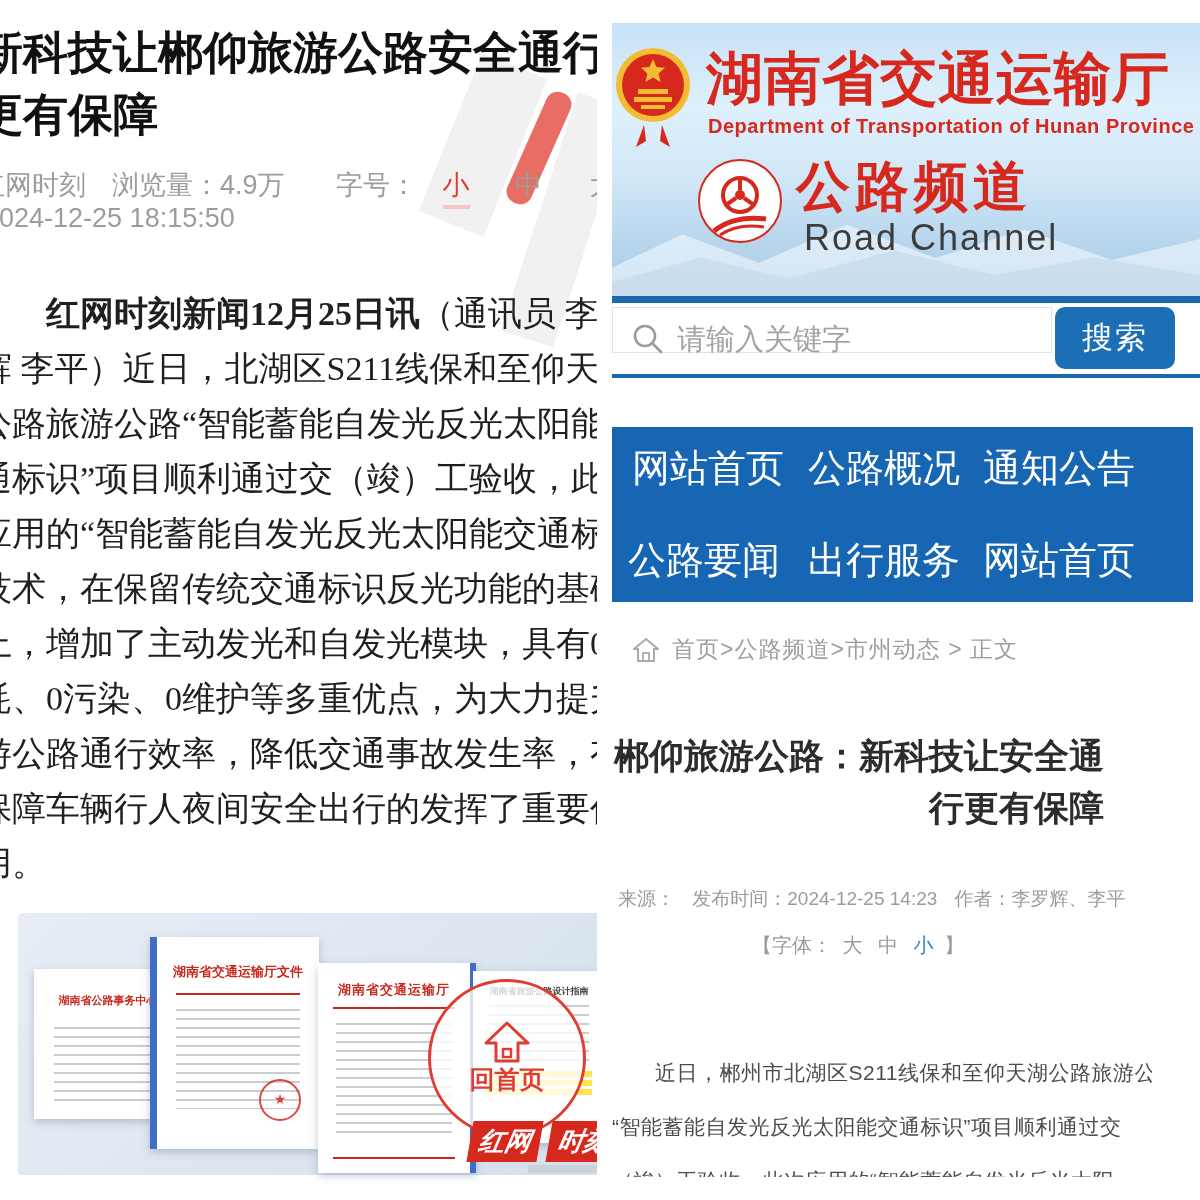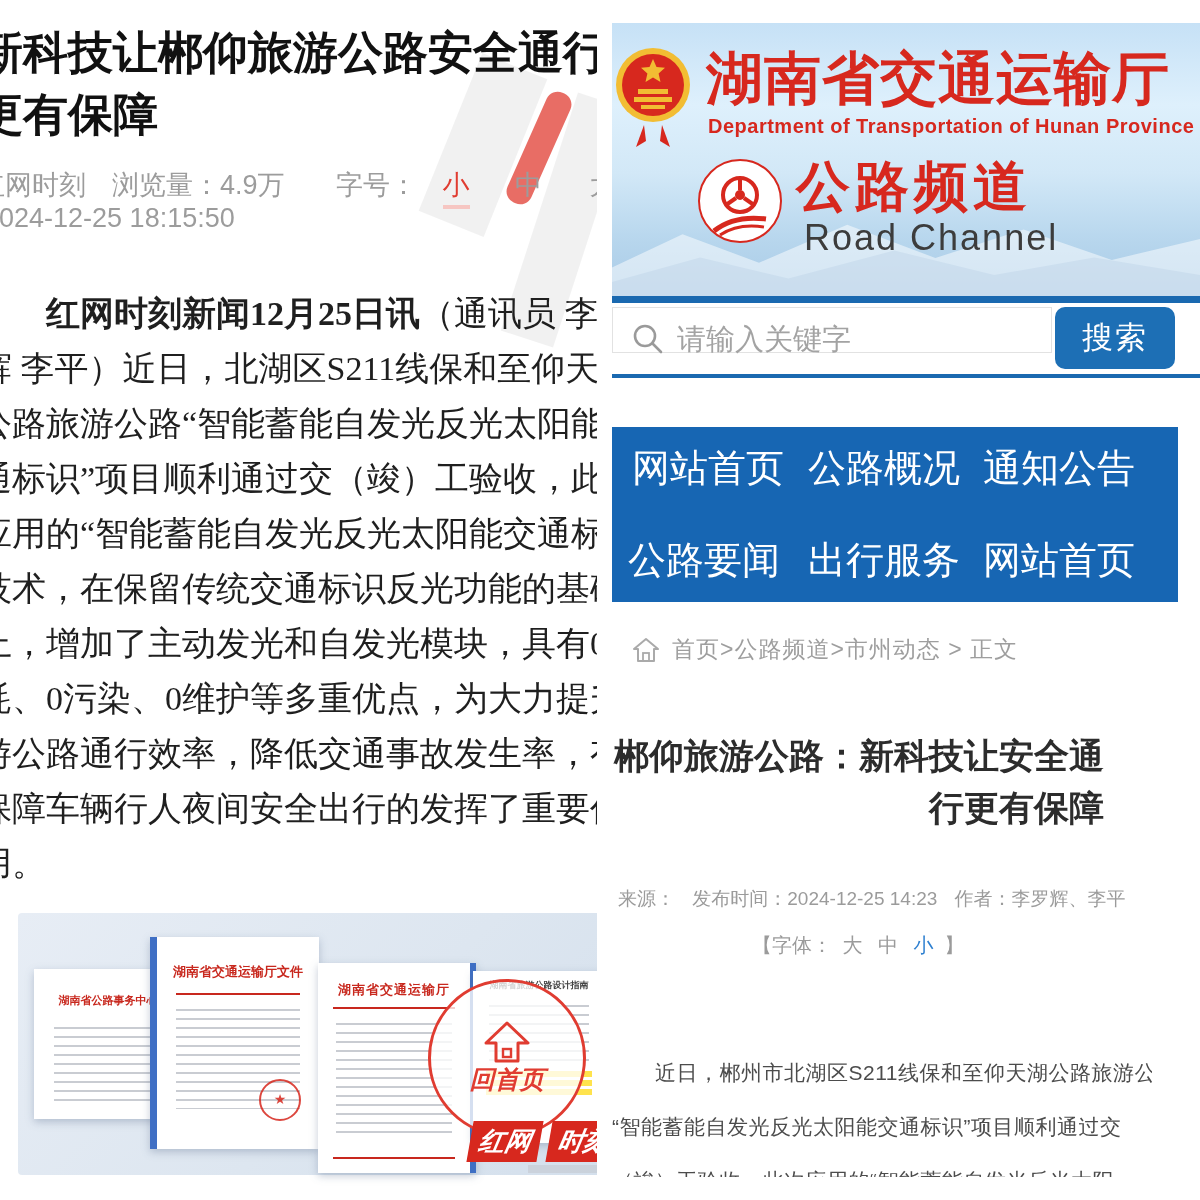--- a/index.html
+++ b/index.html
@@ -42,27 +42,27 @@
   .doc2 .red-rule{position:absolute;left:12%;right:12%;top:56px;height:2px;background:#c8281e;}
   .doc2 .doc-lines{top:72px;height:100px;}
   .stamp{position:absolute;right:18px;bottom:28px;width:38px;height:38px;border:2px solid #d7281e;
          border-radius:50%;color:#d7281e;font-size:14px;text-align:center;line-height:36px;opacity:.85;}
   .doc3{left:300px;top:50px;width:152px;height:210px;border-right:6px solid #3f6fc4;}
   .doc3 .doc-t{margin-top:18px;font-size:13px;letter-spacing:1px;}
   .doc3 .red-rule{position:absolute;left:10%;right:10%;top:44px;height:2px;background:#c8281e;}
   .doc3 .doc-lines{top:60px;height:110px;}
   .doc3 .red-rule2{position:absolute;left:10%;right:10%;bottom:14px;height:2px;background:#c8281e;}
   .doc4{left:455px;top:58px;width:132px;height:172px;border-right:6px solid #4a78c8;}
-  .doc4 .doc-t{margin-top:8px;font-size:9px;color:#444;}
+  .doc4 .doc-t{margin-top:14px;font-size:9px;color:#444;}
   .doc4 .doc-lines{top:34px;height:60px;}
   .hl{position:absolute;left:10%;right:10%;top:100px;height:26px;
       background:repeating-linear-gradient(180deg,#ffe34d 0 6px,#fff 6px 9px);}
   .home-circle{position:absolute;left:410px;top:66px;width:152px;height:152px;border-radius:50%;
                background:rgba(255,255,255,.78);border:3px solid #e03c31;display:flex;flex-direction:column;
-               align-items:center;justify-content:center;font-style:italic;}
+               align-items:center;justify-content:center;}
   .home-circle span{color:#e03c31;font-size:25px;font-weight:bold;}
   .rn-logo{position:absolute;left:452px;top:208px;white-space:nowrap;}
   .rn-b{display:inline-block;background:#d7281e;color:#fff;font-weight:bold;font-style:italic;
         font-size:26px;padding:3px 9px;transform:skewX(-10deg);margin-right:5px;}
   .rn-sub{position:absolute;left:58px;top:44px;width:90px;height:8px;background:#c6ccd4;opacity:.7;}
   
   .right-panel{position:absolute;left:600px;top:0;width:600px;height:1200px;overflow:hidden;background:#fff;}
   .banner{position:absolute;left:12px;top:23px;width:588px;height:273px;overflow:hidden;
           border-bottom:7px solid #1a69b0;
           background:linear-gradient(180deg,#c6e1f6 0%,#def0fc 30%,#d2e8f7 55%,#b7d6ed 80%,#a8cae6 100%);}
@@ -82,21 +82,21 @@
   .search-row{position:absolute;left:12px;top:307px;width:576px;height:62px;}
   .search-box{position:absolute;left:0;top:0;width:440px;height:46px;background:#fff;
               border:1px solid #e2e2e2;box-sizing:border-box;}
   .search-box input{position:absolute;left:62px;top:0;width:360px;height:60px;border:none;outline:none;
                     font-size:29px;color:#555;font-family:"Liberation Sans",sans-serif;background:transparent;}
   .search-box input::placeholder{color:#a3a3a3;}
   .mag{position:absolute;left:18px;top:14px;}
   .search-btn{position:absolute;left:443px;top:0;width:120px;height:62px;background:#1d6fb5;color:#fff;
               border:none;border-radius:10px;font-size:31px;letter-spacing:2px;font-family:"Liberation Sans",sans-serif;}
   .search-underline{position:absolute;left:12px;top:374px;width:588px;height:4px;background:#1a69b0;}
-  .main-nav{position:absolute;left:12px;top:427px;width:566px;height:175px;background:#1766b3;}
+  .main-nav{position:absolute;left:12px;top:427px;width:566px;height:175px;background:#1766b3;padding-left:15px;}
   .nav-item{position:absolute;color:#fff;font-size:38px;line-height:50px;white-space:nowrap;}
   .n1{left:20px;top:16px;}  .n2{left:196px;top:16px;}  .n3{left:371px;top:16px;}
   .n4{left:16px;top:108px;} .n5{left:196px;top:108px;} .n6{left:371px;top:108px;}
   .breadcrumb{position:absolute;left:32px;top:634px;display:flex;align-items:center;gap:12px;}
   .breadcrumb span{font-size:23px;color:#9e9e9e;letter-spacing:1px;}
   .r-title{position:absolute;left:12px;top:730px;width:492px;margin:0;text-align:right;
            font-size:35px;line-height:52px;font-weight:bold;color:#2c2c2c;}
   .r-meta{position:absolute;left:12px;top:886px;width:492px;text-align:center;font-size:19px;
           color:#9b9b9b;white-space:nowrap;}
   .r-meta .m{margin:0 6px;}

